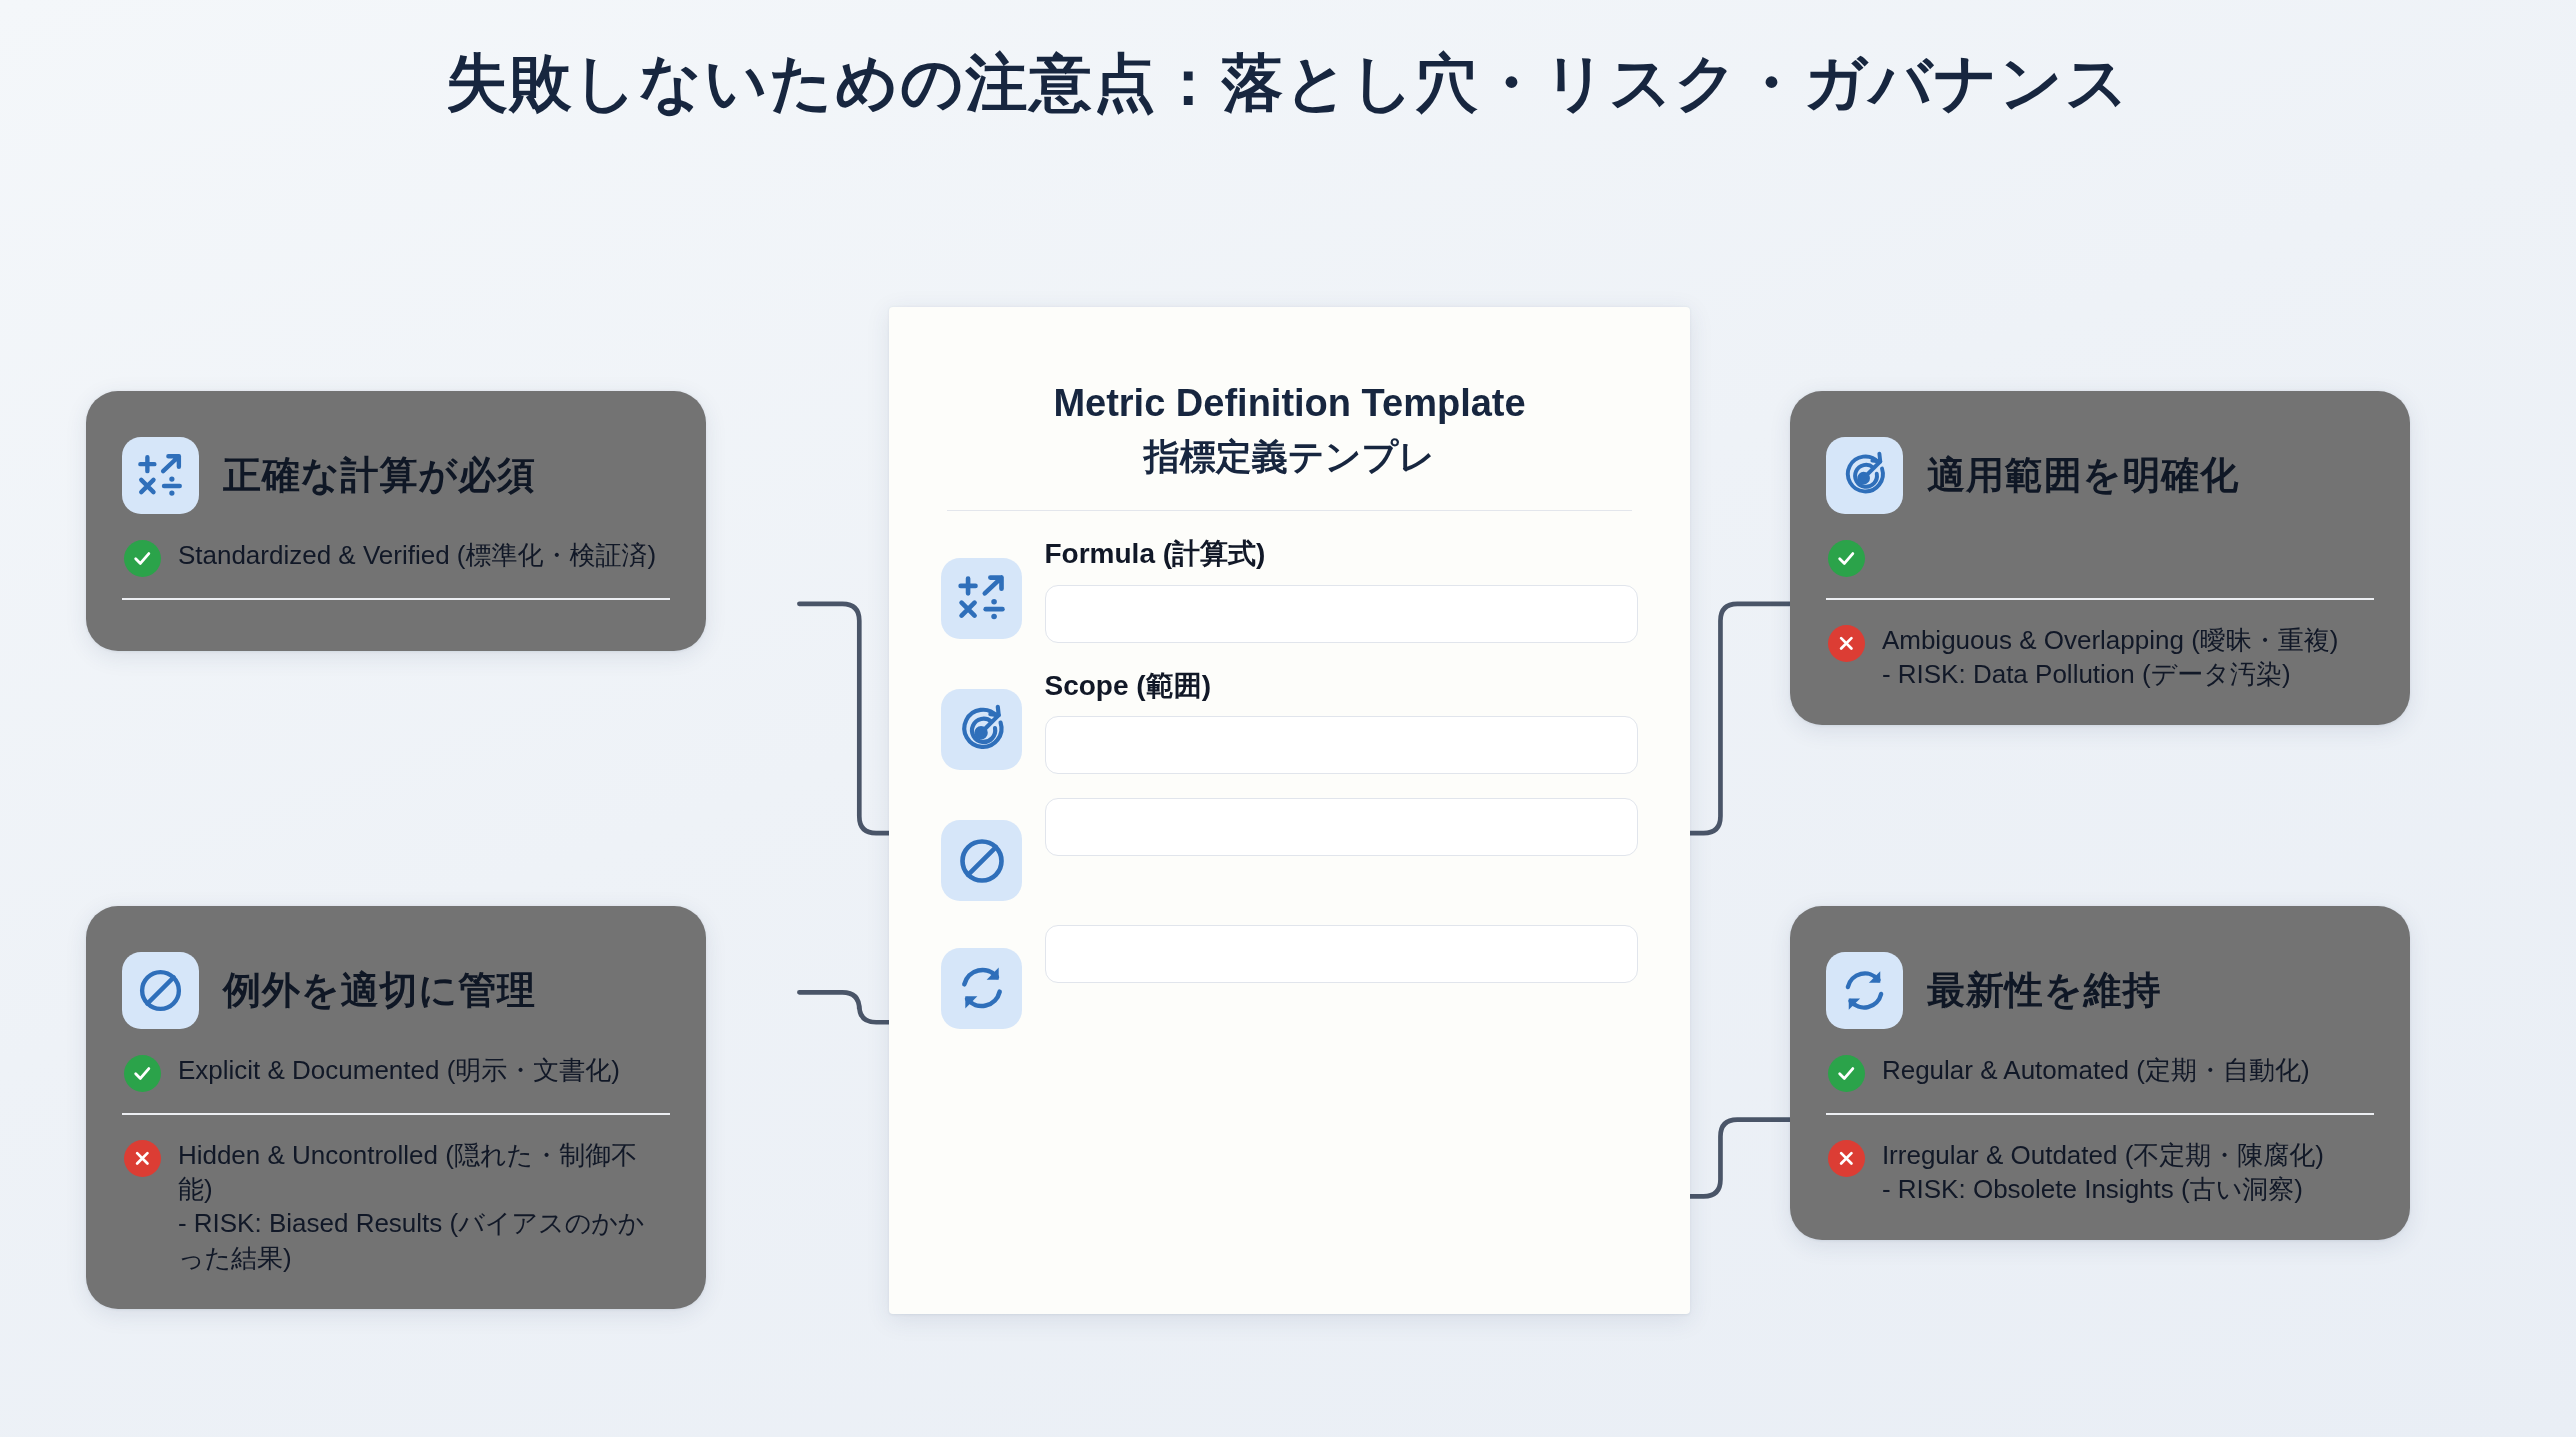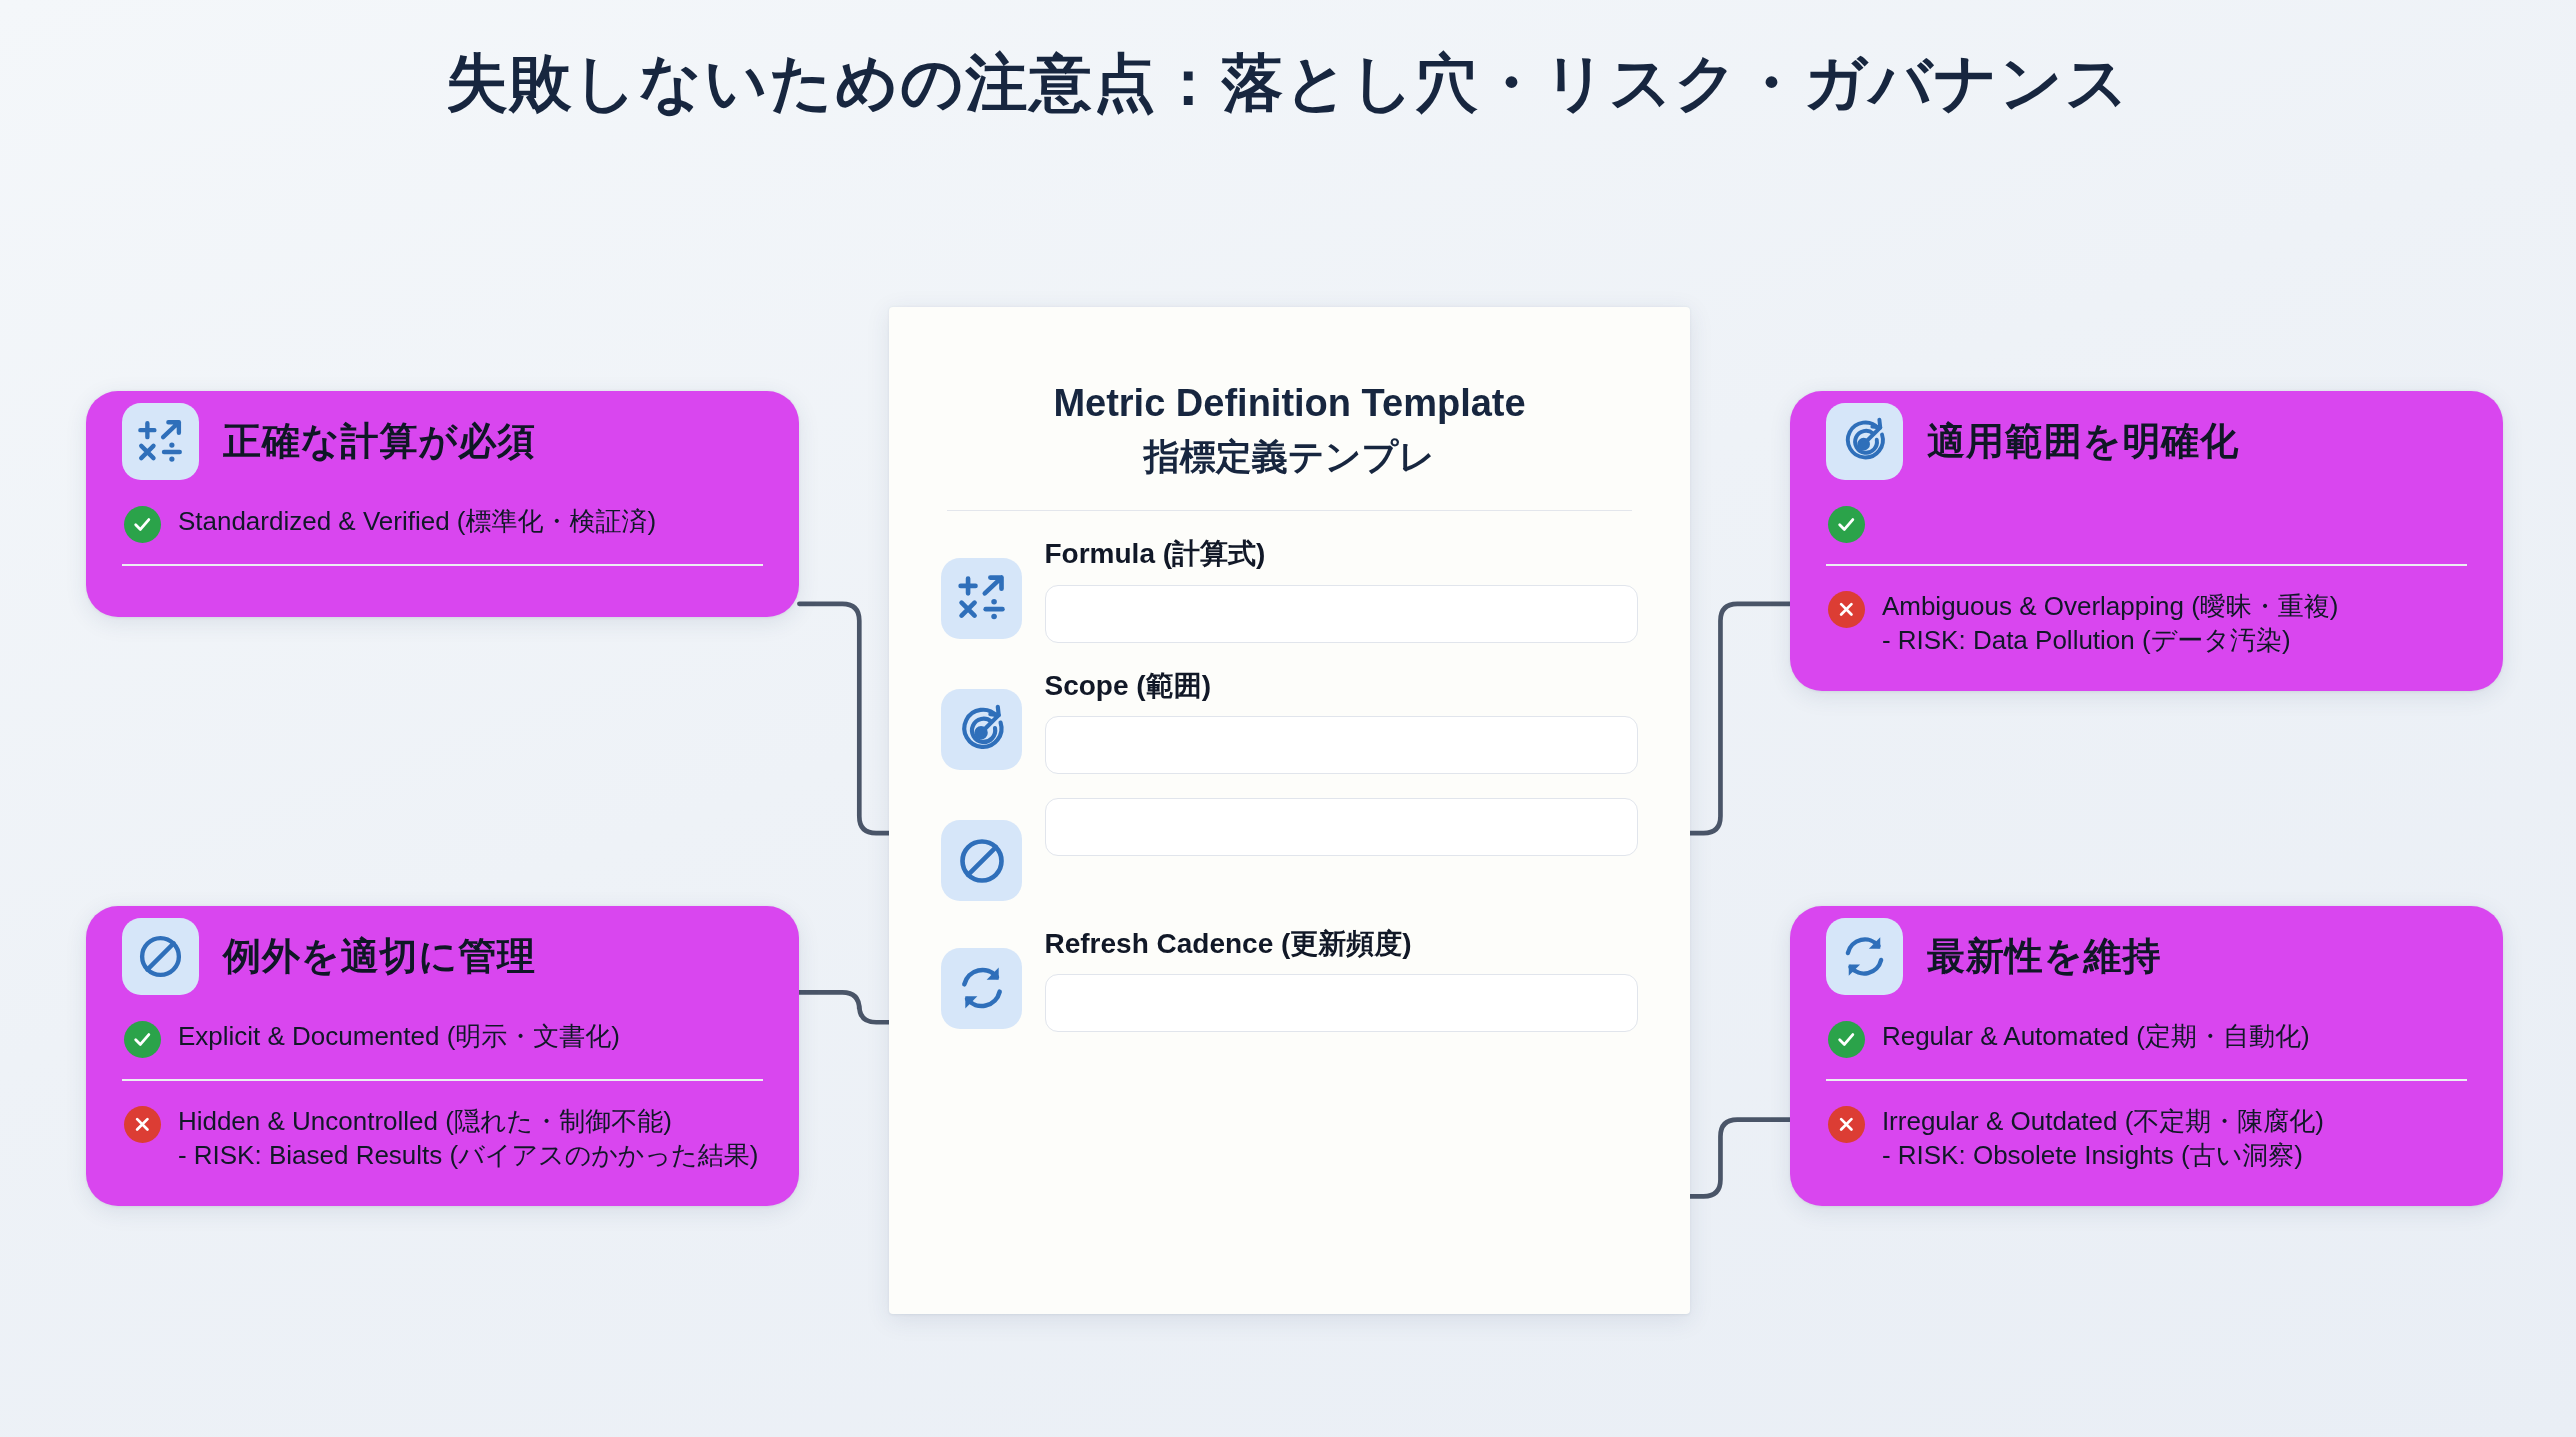--- a/index.html
+++ b/index.html
@@ -111,26 +111,26 @@
   .field-input {
     height: 58px;
     border: 1.9px solid #e1e5ec;
     border-radius: 13px;
     background: #ffffff;
   }
 
   
   .side-card {
     position: absolute;
-    width: 713px;
-    background: #d946ef;
+    width: 620px;
+    background: #737373;
     border-radius: 32px;
     box-shadow: 0 5.6px 22.5px rgba(40,60,95,0.10), 0 0.9px 2.8px rgba(40,60,95,0.08);
     z-index: 2;
-    padding: 12px 36px 32px 36px;
+    padding: 46px 36px 32px 36px;
   }
   .card-tl { left: 86px;  top: 391px; }
   .card-bl { left: 86px;  top: 906px; }
   .card-tr { left: 1790px; top: 391px; }
   .card-br { left: 1790px; top: 906px; }
 
   .card-head {
     display: flex;
     align-items: center;
     gap: 24px;
@@ -267,21 +267,20 @@
         <svg width="52" height="52" viewBox="0 0 56 56">
           <g stroke="#2f6fba" stroke-width="5" fill="none" stroke-linecap="round">
             <path d="M9 24 A20 20 0 0 1 44 16"></path>
             <path d="M47 32 A20 20 0 0 1 12 40"></path>
           </g>
           <path d="M46 6 L46 19 L33 19 Z" fill="#2f6fba"></path>
           <path d="M10 50 L10 37 L23 37 Z" fill="#2f6fba"></path>
         </svg>
       </div>
       <div class="field-body">
-        <div class="field-label">Refresh Cadence (更新頻度)</div>
         <div class="field-input" title=""></div>
       </div>
     </div>
 
   </div>
 </section>
 
 <section class="side-card card-tl">
   <div class="card-head">
     <div class="card-head-icon">

